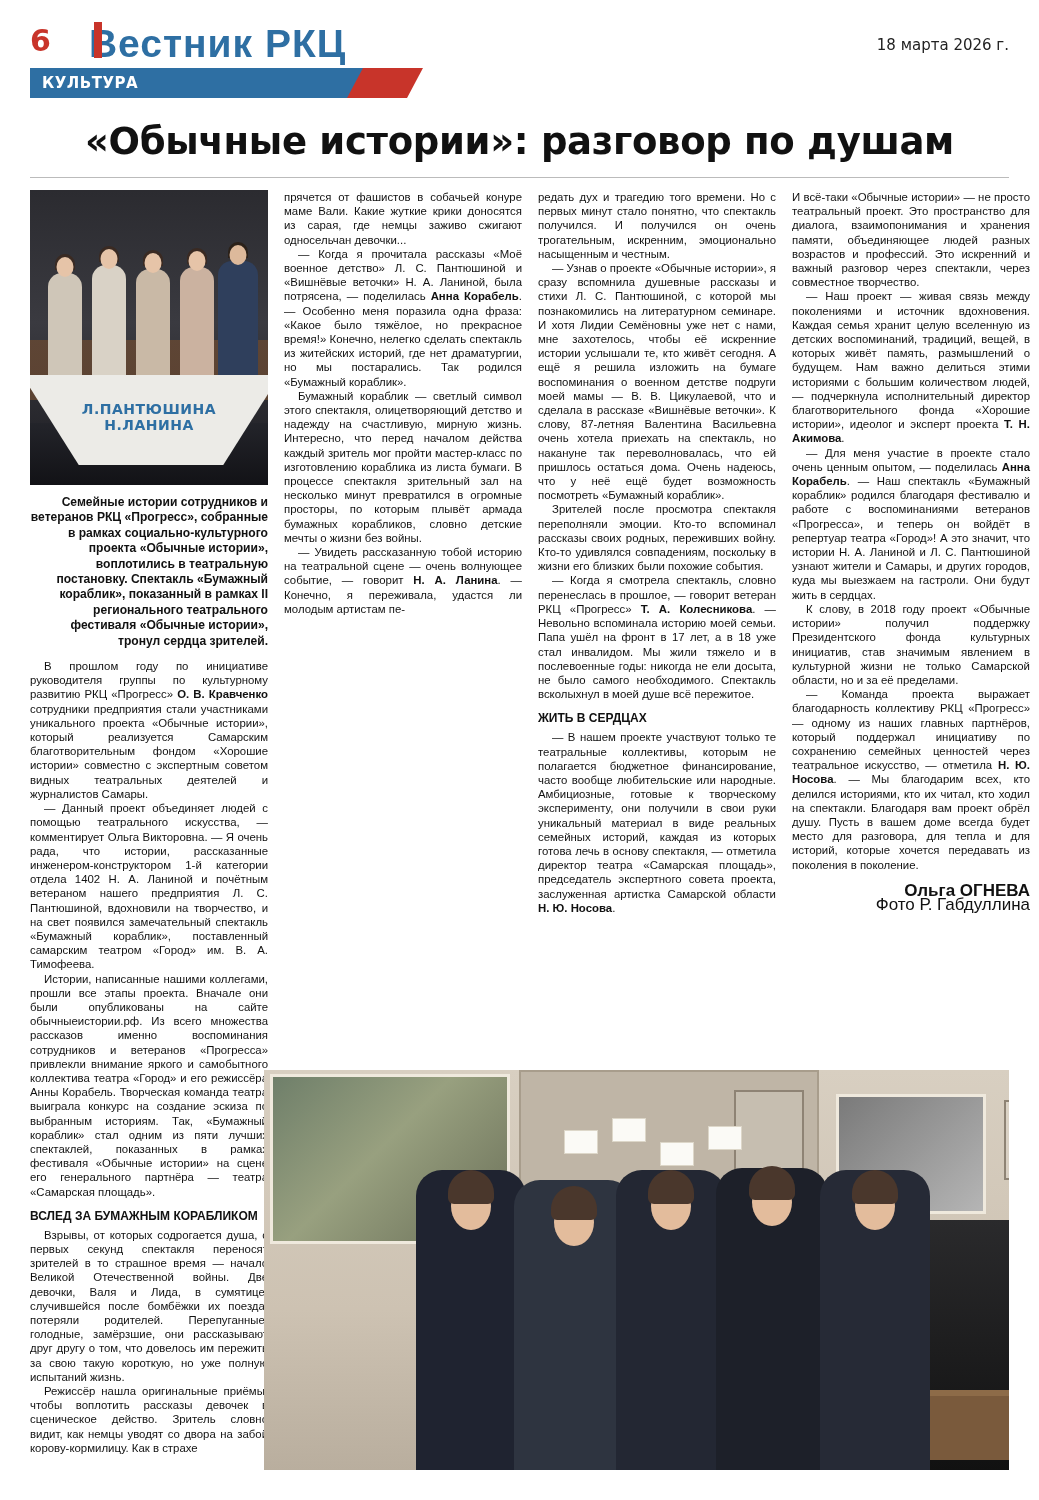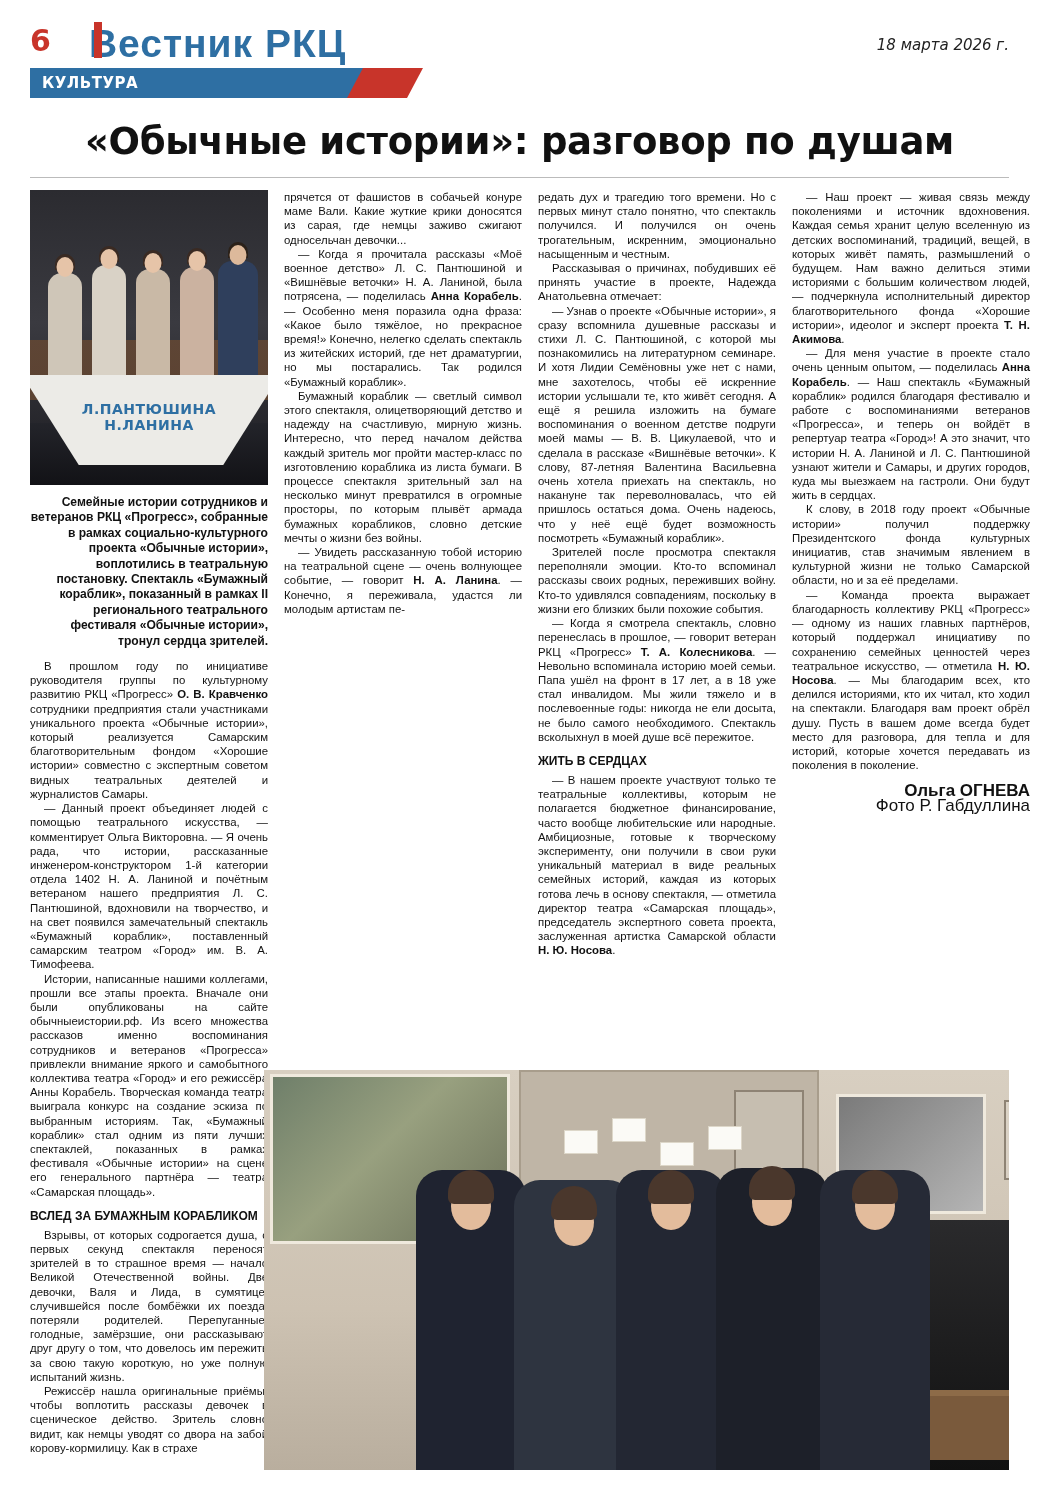--- a/index.html
+++ b/index.html
@@ -49,21 +49,20 @@
     padding-top:10px;
     padding-left:22px;
     font-family:Liberation Sans, sans-serif;
   }
   .masthead-date {
     margin-left:auto;
     font-size:15px;
     color:#222;
     padding-top:22px;
     font-family:"DejaVu Sans", sans-serif;
-    font-style:italic;
   }
   .section-band {
     position:relative;
     height:30px;
     margin-top:6px;
   }
   .section-band .band-blue {
     position:absolute; left:0; top:0;
     width:335px; height:30px;
     background:#2e6fa3;
@@ -314,29 +313,29 @@
 
     <div class="col">
       <p class="noindent">прячется от фашистов в собачьей конуре маме Вали. Какие жуткие крики доносятся из сарая, где немцы заживо сжигают односельчан девочки...</p>
       <p><span>— Когда я прочитала рассказы «Моё военное детство» Л. С. Пантюшиной и «Вишнёвые веточки» Н. А. Ланиной, была потрясена, — поделилась </span><b>Анна Корабель</b><span>. — Особенно меня поразила одна фраза: «Какое было тяжёлое, но прекрасное время!» Конечно, нелегко сделать спектакль из житейских историй, где нет драматургии, но мы постарались. Так родился «Бумажный кораблик».</span></p>
       <p>Бумажный кораблик — светлый символ этого спектакля, олицетворяющий детство и надежду на счастливую, мирную жизнь. Интересно, что перед началом действа каждый зритель мог пройти мастер-класс по изготовлению кораблика из листа бумаги. В процессе спектакля зрительный зал на несколько минут превратился в огромные просторы, по которым плывёт армада бумажных корабликов, словно детские мечты о жизни без войны.</p>
       <p><span>— Увидеть рассказанную тобой историю на театральной сцене — очень волнующее событие, — говорит </span><b>Н. А. Ланина</b><span>. — Конечно, я переживала, удастся ли молодым артистам пе-</span></p>
     </div>
 
     <div class="col">
       <p class="noindent">редать дух и трагедию того времени. Но с первых минут стало понятно, что спектакль получился. И получился он очень трогательным, искренним, эмоционально насыщенным и честным.</p>
-      <p>Рассказывая о причинах, побудивших её принять участие в проекте, Надежда Анатольевна отмечает:</p>
       <p><span>— Узнав о проекте «Обычные истории», я сразу вспомнила душевные рассказы и стихи Л. С. Пантюшиной, с которой мы познакомились на литературном семинаре. И хотя Лидии Семёновны уже нет с нами, мне захотелось, чтобы её искренние истории услышали те, кто живёт сегодня. А ещё я решила изложить на бумаге воспоминания о военном детстве подруги моей мамы — В. В. Цикулаевой, что и сделала в рассказе «Вишнёвые веточки». К слову, 87-летняя Валентина Васильевна очень хотела приехать на спектакль, но накануне так переволновалась, что ей пришлось остаться дома. Очень надеюсь, что у неё ещё будет возможность посмотреть «Бумажный кораблик».</span></p>
       <p>Зрителей после просмотра спектакля переполняли эмоции. Кто-то вспоминал рассказы своих родных, переживших войну. Кто-то удивлялся совпадениям, поскольку в жизни его близких были похожие события.</p>
       <p><span>— Когда я смотрела спектакль, словно перенеслась в прошлое, — говорит ветеран РКЦ «Прогресс» </span><b>Т. А. Колесникова</b><span>. — Невольно вспоминала историю моей семьи. Папа ушёл на фронт в 17 лет, а в 18 уже стал инвалидом. Мы жили тяжело и в послевоенные годы: никогда не ели досыта, не было самого необходимого. Спектакль всколыхнул в моей душе всё пережитое.</span></p>
       <div class="subhead">Жить в сердцах</div>
       <p><span>— В нашем проекте участвуют только те театральные коллективы, которым не полагается бюджетное финансирование, часто вообще любительские или народные. Амбициозные, готовые к творческому эксперименту, они получили в свои руки уникальный материал в виде реальных семейных историй, каждая из которых готова лечь в основу спектакля, — отметила директор театра «Самарская площадь», председатель экспертного совета проекта, заслуженная артистка Самарской области </span><b>Н. Ю. Носова</b><span>.</span></p>
     </div>
 
     <div class="col">
+      <p class="noindent">И всё-таки «Обычные истории» — не просто театральный проект. Это пространство для диалога, взаимопонимания и хранения памяти, объединяющее людей разных возрастов и профессий. Это искренний и важный разговор через спектакли, через совместное творчество.</p>
       <p><span>— Наш проект — живая связь между поколениями и источник вдохновения. Каждая семья хранит целую вселенную из детских воспоминаний, традиций, вещей, в которых живёт память, размышлений о будущем. Нам важно делиться этими историями с большим количеством людей, — подчеркнула исполнительный директор благотворительного фонда «Хорошие истории», идеолог и эксперт проекта </span><b>Т. Н. Акимова</b><span>.</span></p>
       <p><span>— Для меня участие в проекте стало очень ценным опытом, — поделилась </span><b>Анна Корабель</b><span>. — Наш спектакль «Бумажный кораблик» родился благодаря фестивалю и работе с воспоминаниями ветеранов «Прогресса», и теперь он войдёт в репертуар театра «Город»! А это значит, что истории Н. А. Ланиной и Л. С. Пантюшиной узнают жители и Самары, и других городов, куда мы выезжаем на гастроли. Они будут жить в сердцах.</span></p>
       <p>К слову, в 2018 году проект «Обычные истории» получил поддержку Президентского фонда культурных инициатив, став значимым явлением в культурной жизни не только Самарской области, но и за её пределами.</p>
       <p><span>— Команда проекта выражает благодарность коллективу РКЦ «Прогресс» — одному из наших главных партнёров, который поддержал инициативу по сохранению семейных ценностей через театральное искусство, — отметила </span><b>Н. Ю. Носова</b><span>. — Мы благодарим всех, кто делился историями, кто их читал, кто ходил на спектакли. Благодаря вам проект обрёл душу. Пусть в вашем доме всегда будет место для разговора, для тепла и для историй, которые хочется передавать из поколения в поколение.</span></p>
       <div class="signature">
         <div>Ольга ОГНЕВА</div>
         <div class="reg">Фото Р. Габдуллина</div>
       </div>
     </div>
 

